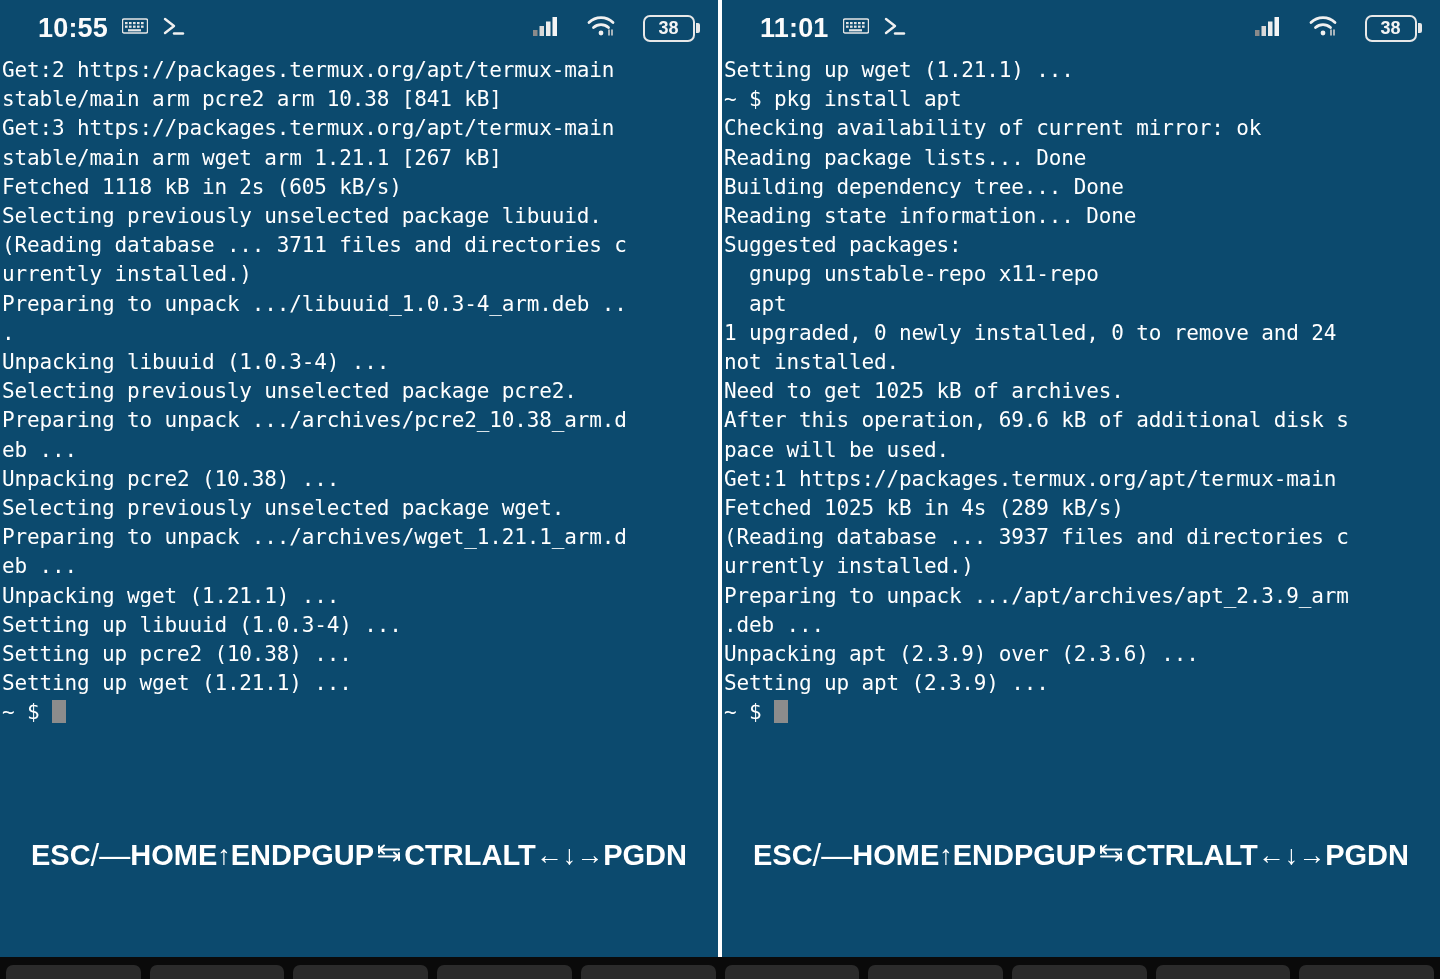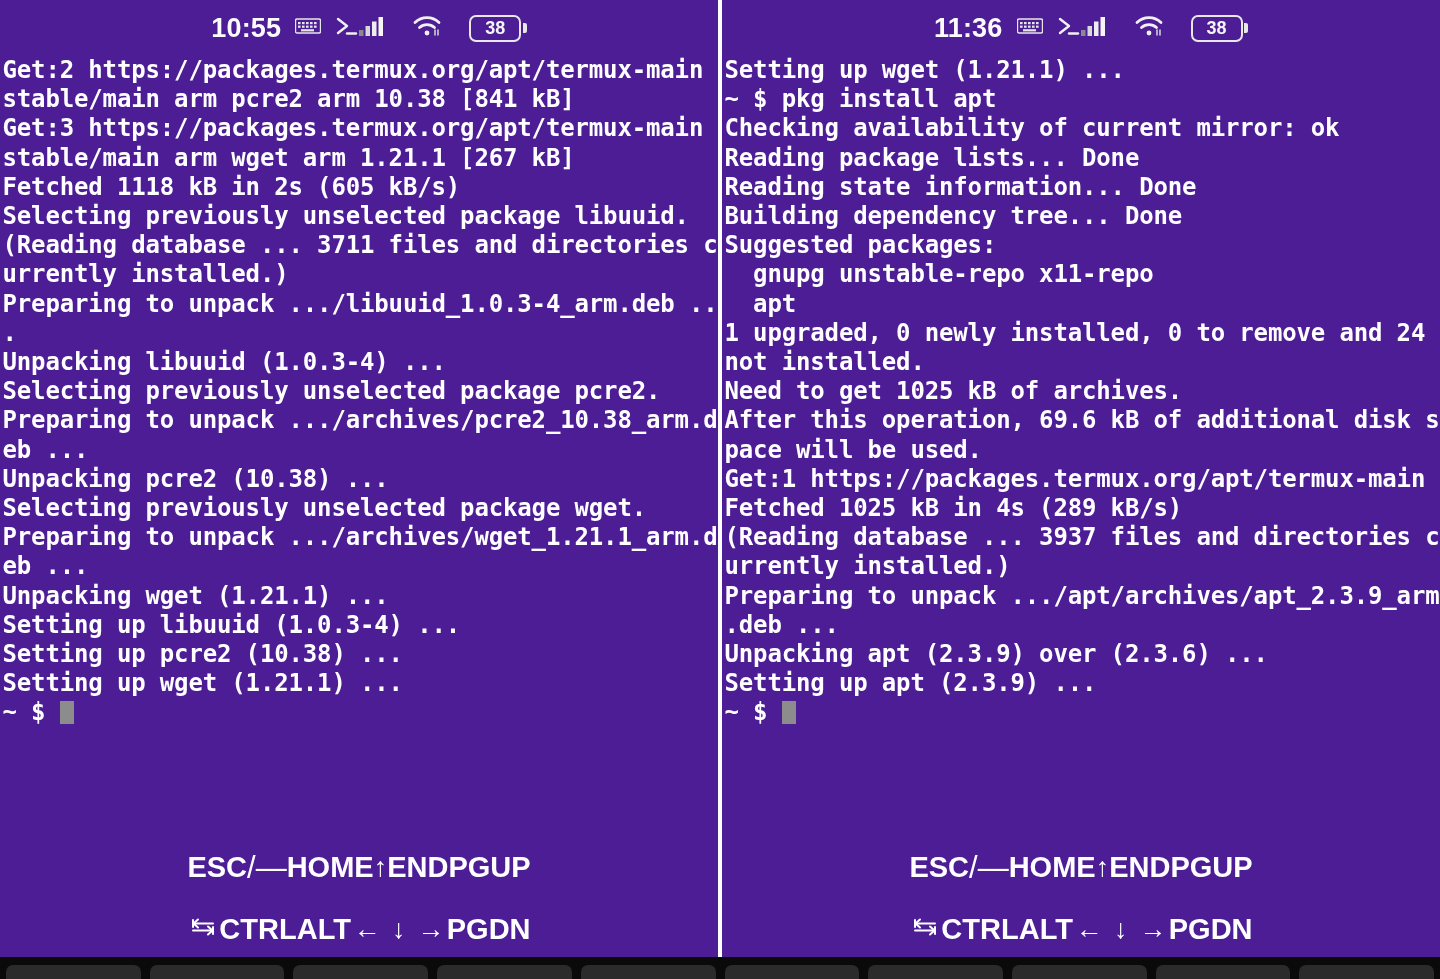--- a/index.html
+++ b/index.html
@@ -5,23 +5,22 @@
   * { margin:0; padding:0; box-sizing:border-box; }
   html, body {
     width:1440px; height:979px;
     background:#000; overflow:hidden;
     font-family:"DejaVu Sans Mono", monospace;
   }
   .screen { position:relative; width:1440px; height:979px; display:flex; background:#000; }
 
   .panel {
     position:relative; width:719px; height:979px;
-    background:#4c1d95; display:flex; flex-direction:column;
+    background:#0c4a6e; display:flex; flex-direction:column;
     overflow:hidden;
-    align-items:center;
   }
   .divider {
     width:4px; height:979px; background:#ffffff; flex:0 0 4px;
   }
 
   
   .statusbar {
     height:56px; flex:0 0 56px;
     display:flex; align-items:center;
     padding:0 18px 0 38px;
@@ -55,38 +54,37 @@
 
   
   .terminal {
     flex:1 1 auto;
     padding:0 0 0 2px;
     overflow:hidden;
     position:relative;
   }
   .tline {
     font-family:"DejaVu Sans Mono", monospace;
-    font-size:24px;
+    font-size:21px;
     line-height:29.2px;
     color:#ffffff;
     white-space:pre;
     letter-spacing:-0.15px;
-    font-weight:bold;
   }
   .cursor {
     display:inline-block;
     width:14px; height:23px;
     background:#8c8c8c;
     vertical-align:-4px;
   }
 
   
   .extrakeys {
     flex:0 0 155px;
-    display:flex; flex-direction:column;
+    display:flex; flex-direction:row;
     justify-content:center;
     padding-bottom:6px;
   }
   .keyrow {
     display:flex; height:62px; align-items:center;
   }
   .key {
     flex:1 1 0; display:flex; align-items:center; justify-content:center;
     color:#ffffff;
     font-family:"Liberation Sans", sans-serif;
@@ -232,21 +230,21 @@
         </div>
     </div>
   </div>
 
   <div class="divider"></div>
 
   <div class="panel">
 
     <div class="statusbar">
       <div class="sb-left">
-        <span class="sb-clock">11:36</span>
+        <span class="sb-clock">11:01</span>
         <span class="icon-kbd">
           <svg width="26" height="18" viewBox="0 0 26 18">
             <rect x="0.5" y="2" width="25" height="14" rx="1.5" fill="none" stroke="#e6e6e6" stroke-width="1.4"></rect>
             <g fill="#e6e6e6">
               <rect x="3" y="5" width="2.6" height="2.2"></rect>
                 <rect x="7" y="5" width="2.6" height="2.2"></rect>
               <rect x="11" y="5" width="2.6" height="2.2"></rect>
                 <rect x="15" y="5" width="2.6" height="2.2"></rect>
               <rect x="19" y="5" width="2.6" height="2.2"></rect>
               <rect x="3" y="8.6" width="2.6" height="2.2"></rect>
@@ -290,22 +288,22 @@
         </span>
       </div>
     </div>
 
     <div class="terminal">
       <div id="term-right">
           <div class="tline">Setting up wget (1.21.1) ...</div>
           <div class="tline">~ $ pkg install apt</div>
           <div class="tline">Checking availability of current mirror: ok</div>
           <div class="tline">Reading package lists... Done</div>
+          <div class="tline">Building dependency tree... Done</div>
           <div class="tline">Reading state information... Done</div>
-          <div class="tline">Building dependency tree... Done</div>
           <div class="tline">Suggested packages:</div>
           <div class="tline">  gnupg unstable-repo x11-repo</div>
           <div class="tline">  apt</div>
           <div class="tline">1 upgraded, 0 newly installed, 0 to remove and 24</div>
           <div class="tline">not installed.</div>
           <div class="tline">Need to get 1025 kB of archives.</div>
           <div class="tline">After this operation, 69.6 kB of additional disk s</div>
           <div class="tline">pace will be used.</div>
           <div class="tline">Get:1 https://packages.termux.org/apt/termux-main</div>
           <div class="tline">Fetched 1025 kB in 4s (289 kB/s)</div>

